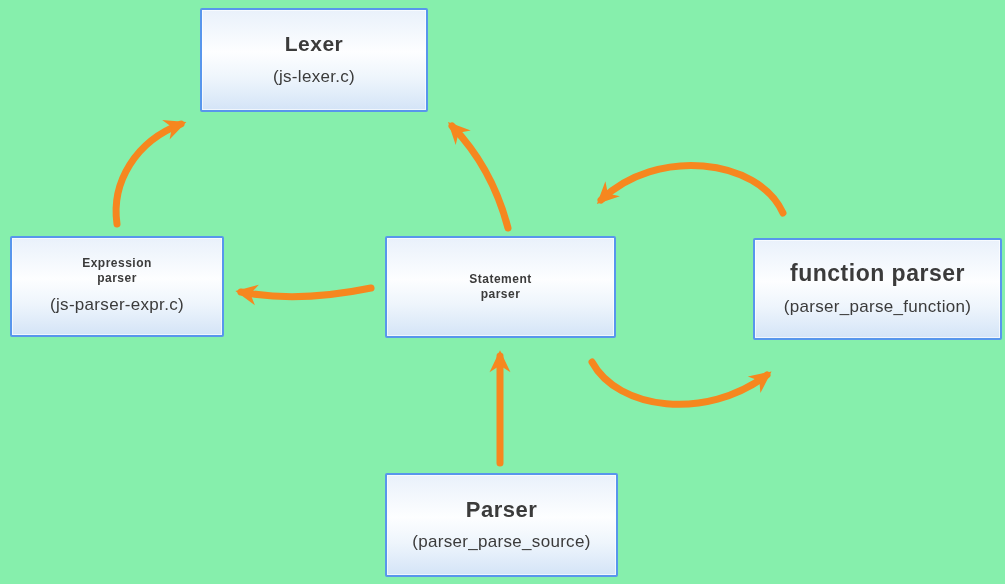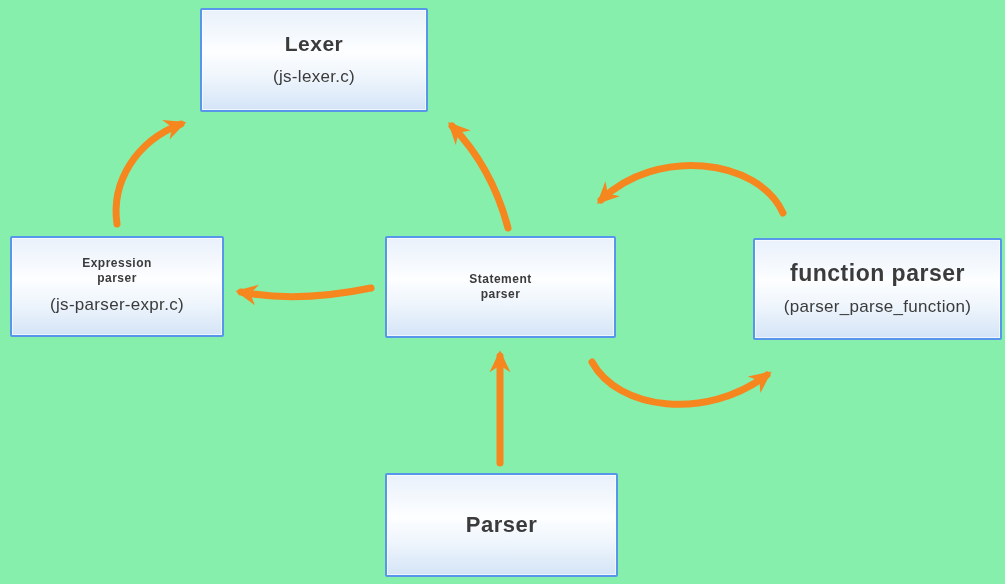--- a/index.html
+++ b/index.html
@@ -108,15 +108,16 @@
 parser</div>
   </div>
 
   <div class="node node-function-parser">
     <div class="title">function parser</div>
     <div class="subtitle">(parser_parse_function)</div>
   </div>
 
   <div class="node node-parser">
     <div class="title">Parser</div>
+    <div class="subtitle">(parser_parse_source)</div>
   </div>
 
 </div>
 
 </body></html>

